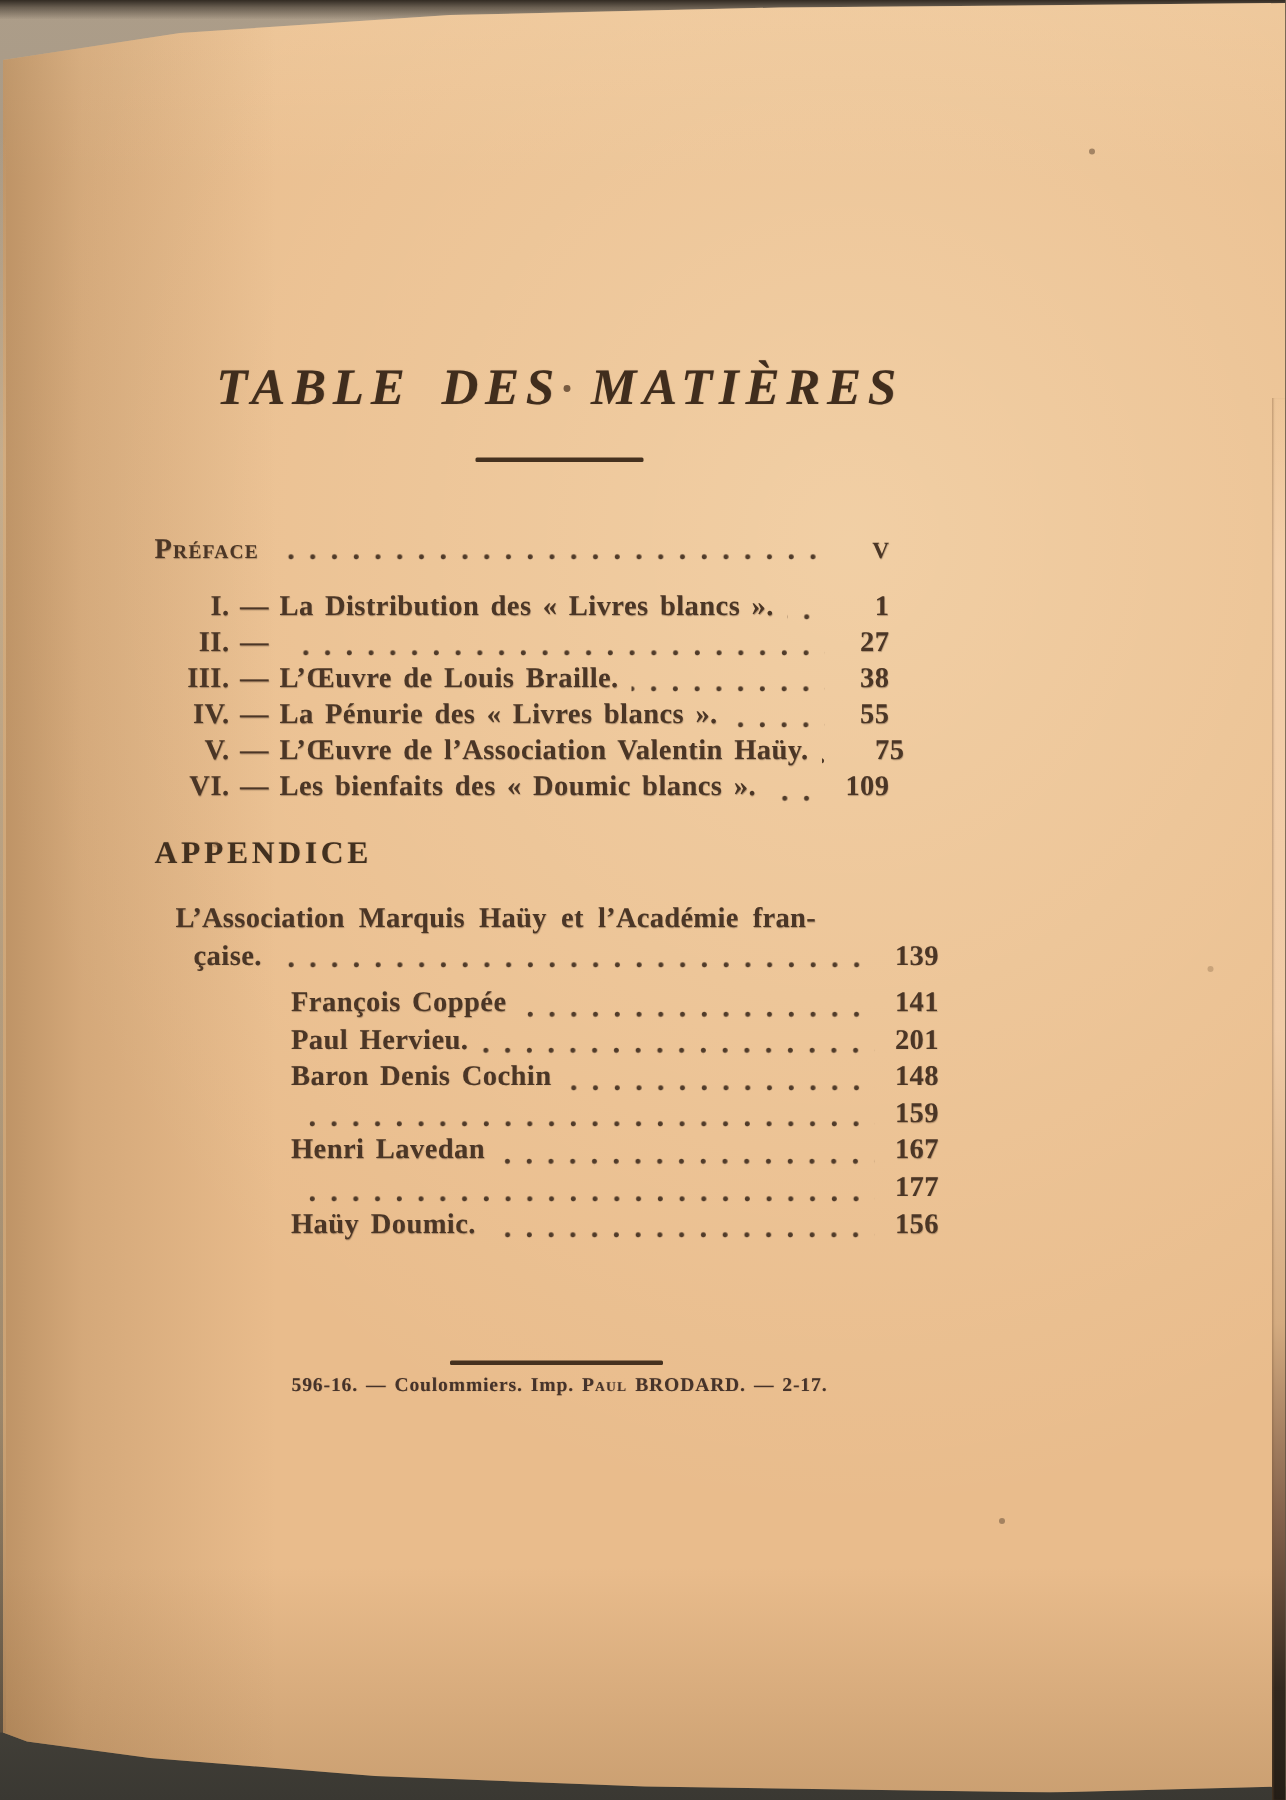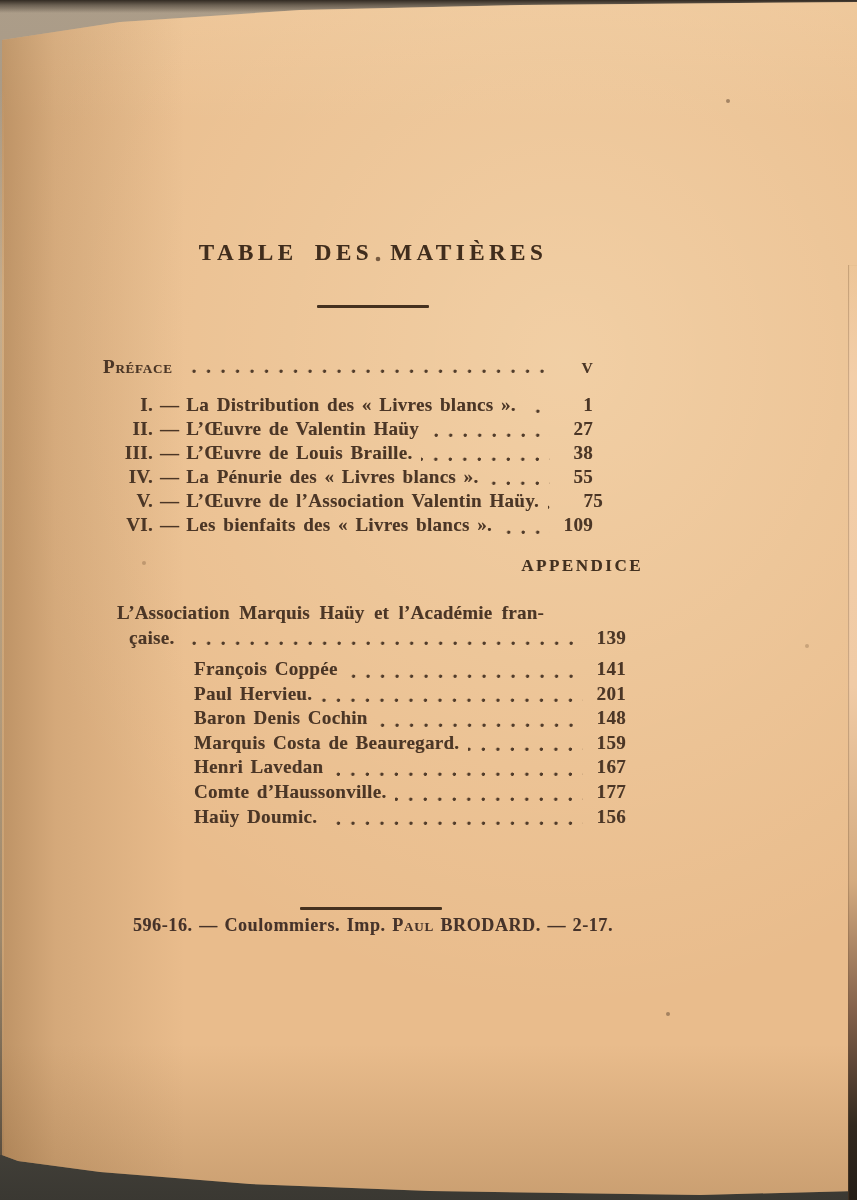--- a/index.html
+++ b/index.html
@@ -43,21 +43,21 @@
       806px 645px 0 1px  rgba(120,90,60,.3);
   }
   
   .content{
     position:absolute;left:103px;top:0;width:540px;height:100%;z-index:5;
     color:#4b3626;font-weight:bold;
     text-shadow:0.3px 0.4px 0.6px rgba(60,40,25,.35);
   }
   .page-title{
     position:absolute;top:240px;left:0;width:100%;text-align:center;
-    font-size:23px;letter-spacing:4.5px;word-spacing:7px;color:#402d1d;white-space:nowrap;
+    font-size:34px;letter-spacing:4.5px;word-spacing:7px;color:#402d1d;white-space:nowrap;font-style:italic;
   }
   .title-rule{
     position:absolute;top:305px;left:50%;transform:translateX(-50%);
     width:112px;height:2.5px;background:#45311f;border-radius:1px;
   }
   .row{display:flex;align-items:baseline;font-size:19px;letter-spacing:.3px;word-spacing:2.5px;}
   .dots{
     align-self:flex-end;height:5px;flex:1 1 12px;min-width:12px;margin:0 5px 4px 9px;
     background-image:radial-gradient(circle at 2.2px 2.2px, rgba(72,52,36,.95) 1.35px, rgba(72,52,36,0) 2px);
     background-size:14.5px 5px;background-repeat:repeat-x;background-position:right 0;
@@ -65,35 +65,35 @@
   .pnum{flex:none;width:38px;text-align:right;}
   .preface-row{position:absolute;top:356px;left:0;right:50px;}
   .smallcaps{font-variant:small-caps;letter-spacing:.8px;text-align:center;}
   .preface-row .pnum{font-size:15.5px;width:34px;}
   .chapters{position:absolute;top:394px;left:0;right:0;}
   .chapter-row{height:24.1px;margin-right:50px;}
   .chapter-row .num{flex:none;width:50px;text-align:right;}
   .chapter-row .dash{flex:none;margin:0 7px;}
   .ctitle,.ntitle{flex:none;white-space:nowrap;}
   .appendix-heading{
-    position:absolute;top:556px;left:0;width:100%;text-align:right;
-    font-size:17px;letter-spacing:2.5px;color:#42301f;
+    position:absolute;top:556px;left:0;width:100%;text-align:left;
+    font-size:21px;letter-spacing:2.5px;color:#42301f;
   }
   .assoc{position:absolute;top:601px;left:0;right:0;font-size:19px;line-height:24.5px;}
   .assoc-line1{padding-left:14px;word-spacing:4.5px;letter-spacing:.2px;white-space:nowrap;}
   .assoc-line2{padding-left:26px;margin-right:17px;justify-content:space-between;}
   .names{position:absolute;top:658px;left:0;right:0;}
   .name-row{height:24.6px;margin-left:91px;margin-right:17px;}
   .imprint-rule{
     position:absolute;top:907px;left:197px;width:142px;height:2.5px;
     background:#45311f;border-radius:1px;
   }
   .imprint{
     position:absolute;top:915px;left:-60px;width:660px;text-align:center;
-    font-size:18px;letter-spacing:.6px;word-spacing:1.5px;color:#46332a;white-space:nowrap;
+    font-size:13px;letter-spacing:.6px;word-spacing:1.5px;color:#46332a;white-space:nowrap;
   }
 </style>
 </head>
 <body>
 
 <div id="stage">
 
   <div class="page"></div>
   <div class="edge-left"></div>
   <div class="edge-right"></div>
@@ -114,21 +114,20 @@
       <div class="row chapter-row">
         <span class="num">I.</span>
         <span class="dash">—</span>
         <span class="ctitle">La Distribution des « Livres blancs ».</span>
         <span class="dots"></span>
         <span class="pnum">1</span>
       </div>
       <div class="row chapter-row">
         <span class="num">II.</span>
         <span class="dash">—</span>
-        <span class="ctitle">L’Œuvre de Valentin Haüy</span>
         <span class="dots"></span>
         <span class="pnum">27</span>
       </div>
       <div class="row chapter-row">
         <span class="num">III.</span>
         <span class="dash">—</span>
         <span class="ctitle">L’Œuvre de Louis Braille.</span>
         <span class="dots"></span>
         <span class="pnum">38</span>
       </div>
@@ -142,21 +141,21 @@
       <div class="row chapter-row">
         <span class="num">V.</span>
         <span class="dash">—</span>
         <span class="ctitle">L’Œuvre de l’Association Valentin Haüy.</span>
         <span class="dots"></span>
         <span class="pnum">75</span>
       </div>
       <div class="row chapter-row">
         <span class="num">VI.</span>
         <span class="dash">—</span>
-        <span class="ctitle">Les bienfaits des « Livres blancs ».</span>
+        <span class="ctitle">Les bienfaits des « Doumic blancs ».</span>
         <span class="dots"></span>
         <span class="pnum">109</span>
       </div>
     </div>
 
     <div class="appendix-heading">APPENDICE</div>
 
     <div class="assoc">
       <div class="assoc-line1">L’Association Marquis Haüy et l’Académie fran-</div>
       <div class="row assoc-line2">
@@ -176,31 +175,29 @@
         <span class="ntitle">Paul Hervieu.</span>
         <span class="dots"></span>
         <span class="pnum">201</span>
       </div>
       <div class="row name-row">
         <span class="ntitle">Baron Denis Cochin</span>
         <span class="dots"></span>
         <span class="pnum">148</span>
       </div>
       <div class="row name-row">
-        <span class="ntitle">Marquis Costa de Beauregard.</span>
         <span class="dots"></span>
         <span class="pnum">159</span>
       </div>
       <div class="row name-row">
         <span class="ntitle">Henri Lavedan</span>
         <span class="dots"></span>
         <span class="pnum">167</span>
       </div>
       <div class="row name-row">
-        <span class="ntitle">Comte d’Haussonville.</span>
         <span class="dots"></span>
         <span class="pnum">177</span>
       </div>
       <div class="row name-row">
         <span class="ntitle">Haüy Doumic.</span>
         <span class="dots"></span>
         <span class="pnum">156</span>
       </div>
     </div>
 

